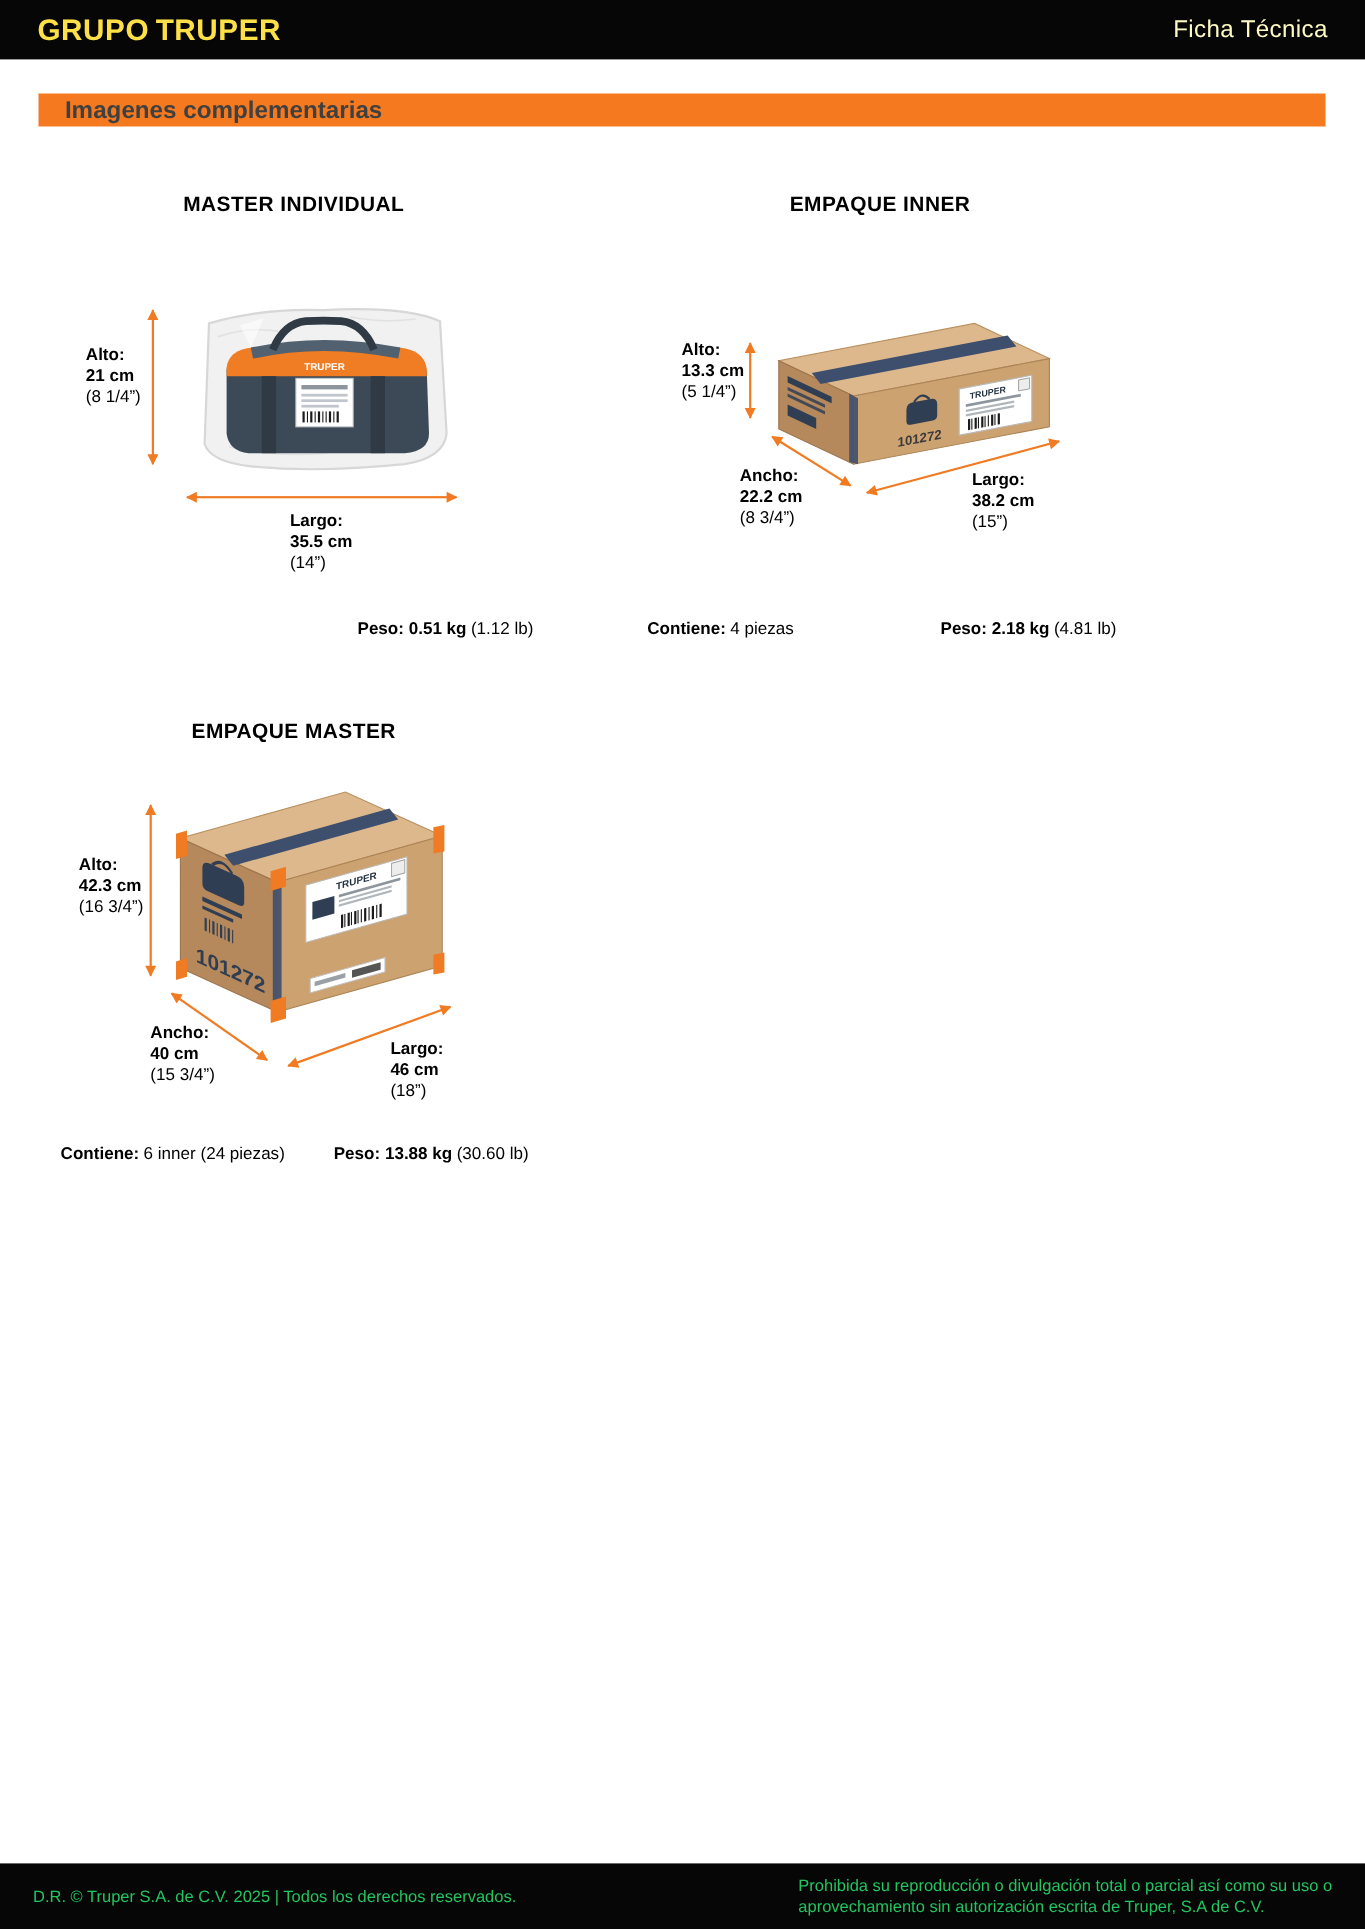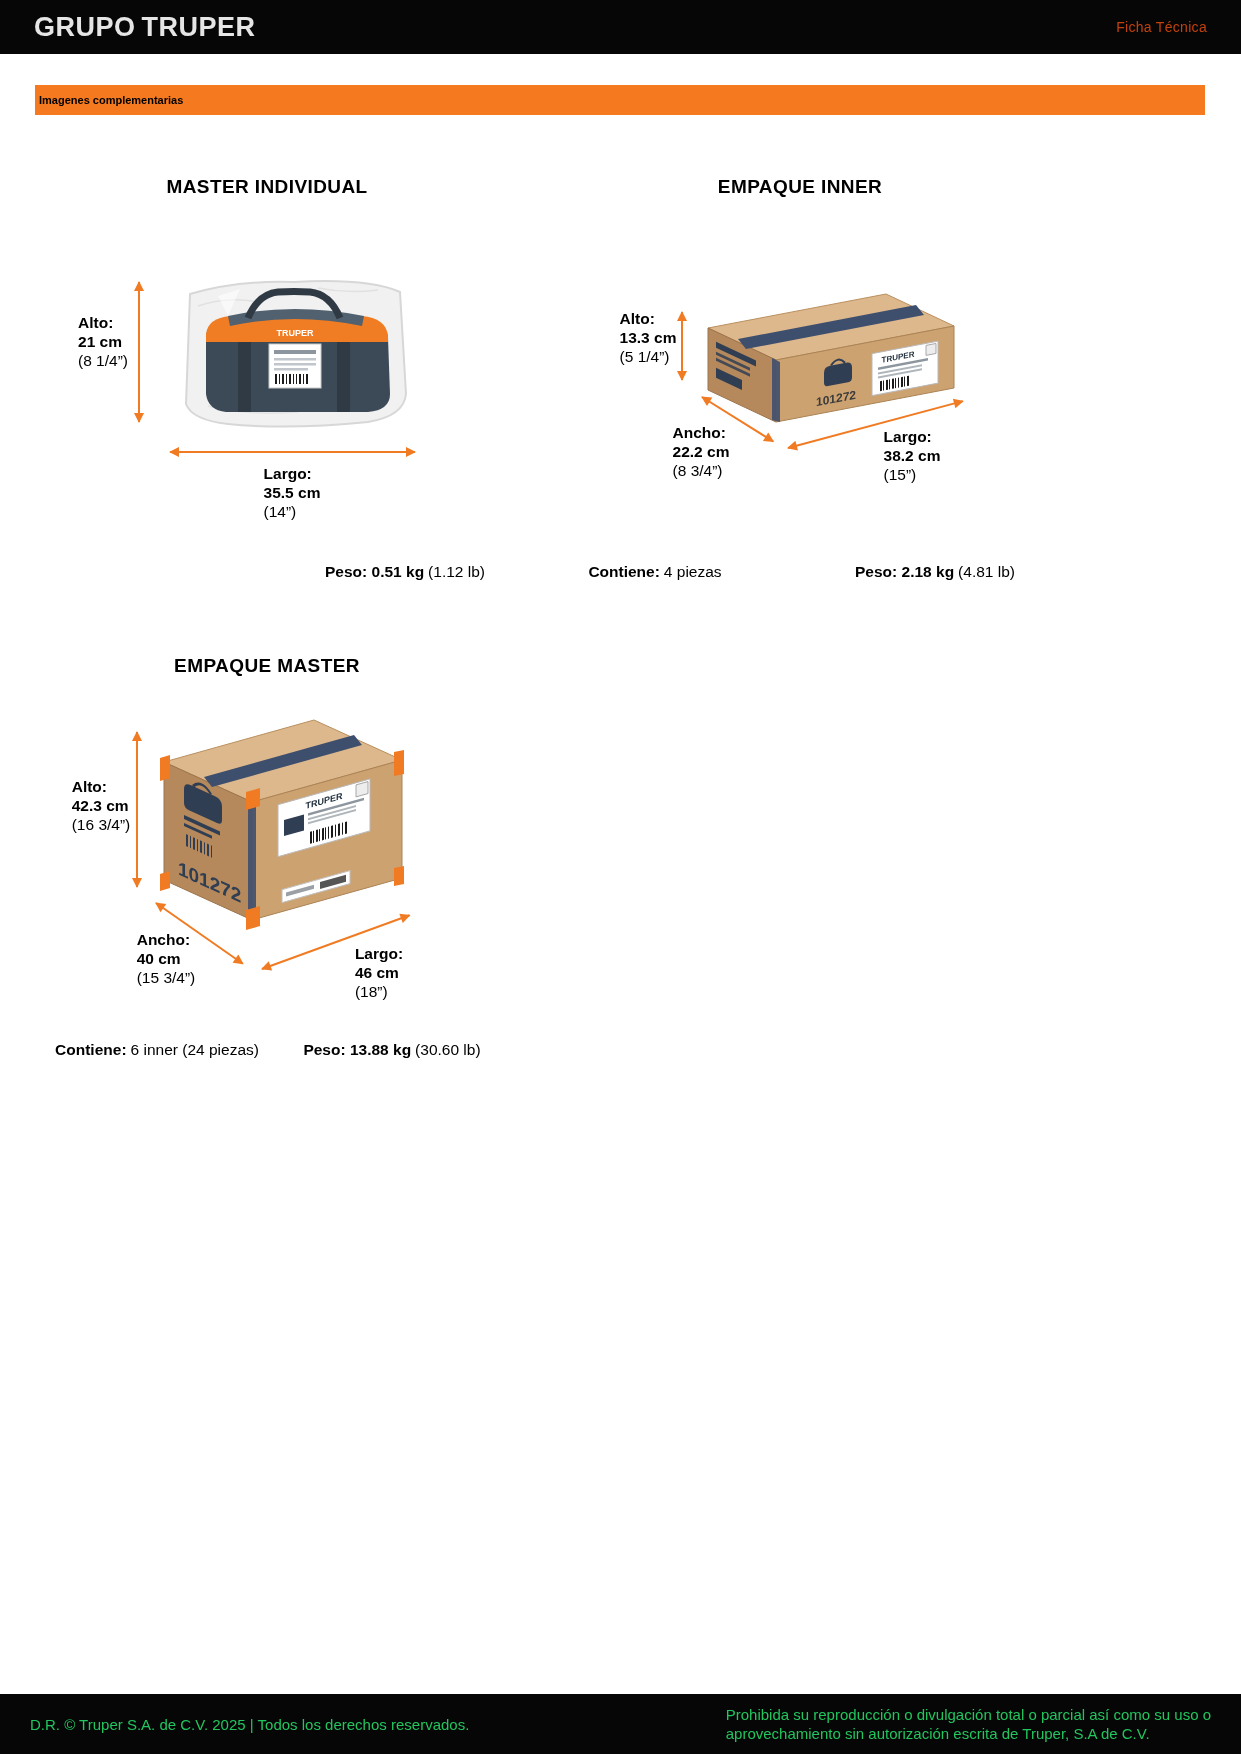--- a/index.html
+++ b/index.html
@@ -9,29 +9,29 @@
     background:#ffffff; overflow:hidden;
     font-family:"Liberation Sans", sans-serif; color:#000;
   }
 
   
   .header {
     position:absolute; top:0; left:0; width:100%; height:54px;
     background:#060606; display:flex; align-items:center;
     justify-content:space-between; padding:0 34px;
   }
-  .logo { font-size:27px; font-weight:800; letter-spacing:.5px; color:#e5e5e5; white-space:nowrap; }
+  .logo { font-size:27px; font-weight:800; letter-spacing:.5px; color:#fde047; white-space:nowrap; }
   .logo .grupo { margin-right:6px; }
-  .doc-title { color:#c2410c; font-size:14px; letter-spacing:.3px; }
+  .doc-title { color:#fef9c3; font-size:22px; letter-spacing:.3px; }
 
   
   .section-bar {
     position:absolute; top:85px; left:35px; right:36px; height:30px;
-    background:#f5791f; color:#000000; font-weight:700; font-size:11px;
-    line-height:30px; padding-left:4px;
+    background:#f5791f; color:#404040; font-weight:700; font-size:22px;
+    line-height:30px; padding-left:24px;
   }
 
   
   .pkg-title {
     position:absolute; transform:translateX(-50%);
     font-weight:700; font-size:19px; letter-spacing:.4px; white-space:nowrap;
   }
   .dim-label {
     position:absolute; transform:translateX(-50%);
     text-align:left; font-size:15.5px; line-height:19px; white-space:nowrap;

